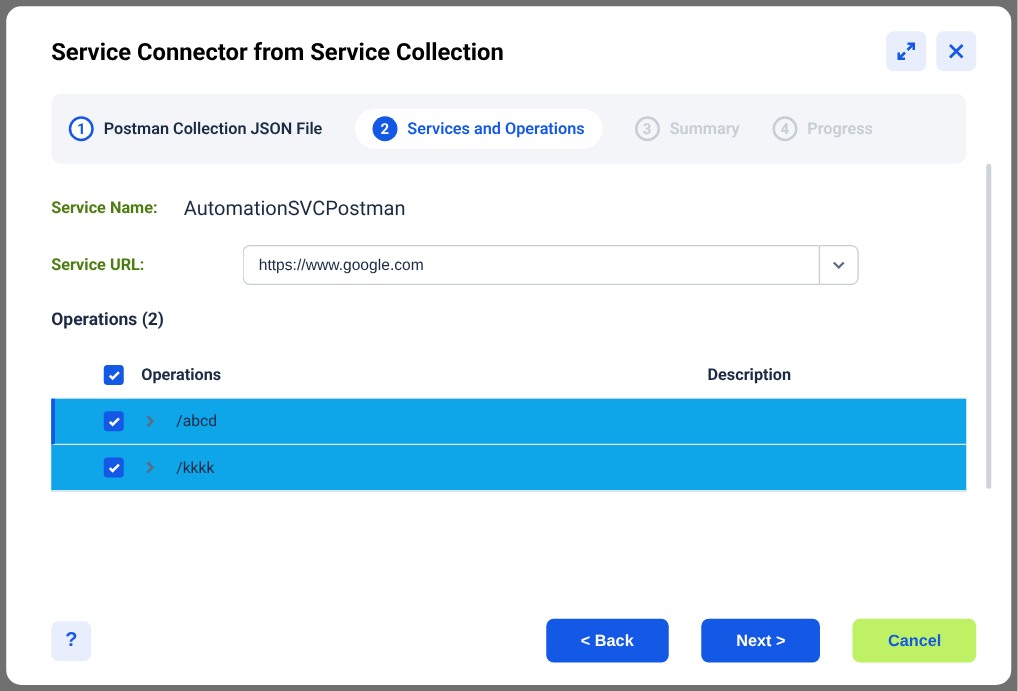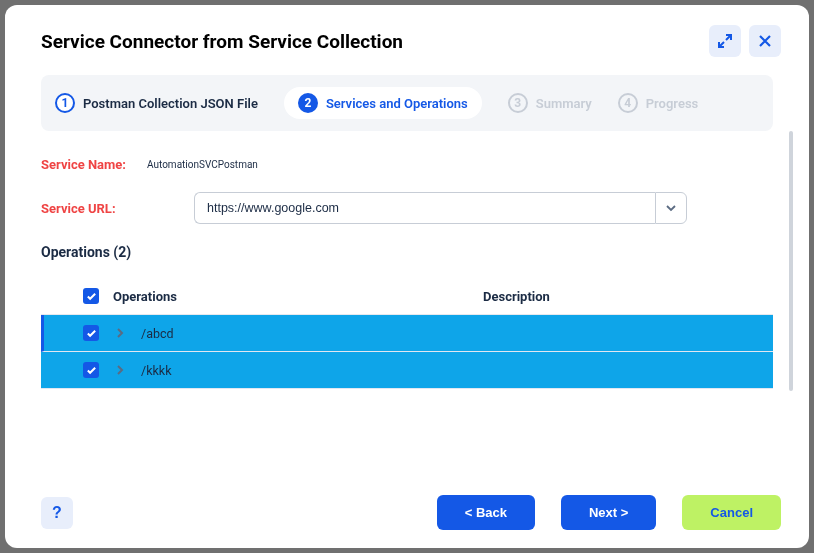--- a/index.html
+++ b/index.html
@@ -121,25 +121,25 @@
       border-radius: 2px;
     }
     .field-row {
       display: flex;
       align-items: center;
       margin-bottom: 20px;
     }
     .field-label {
       font-size: 13px;
       font-weight: 700;
-      color: #ef4444;
+      color: #4d7c0f;
       width: 106px;
     }
     .field-value {
-      font-size: 10px;
+      font-size: 16px;
       color: #1b2b44;
     }
     .url-input-wrap {
       display: flex;
       flex: 1;
       max-width: 540px;
       padding-left: 47px;
     }
     .url-input {
       flex: 1;
@@ -175,21 +175,21 @@
     .ops-head {
       display: flex;
       align-items: center;
       padding: 10px 0 10px 42px;
       border-bottom: 1px solid #e6e9ee;
     }
     .ops-head .col-ops {
       display: flex;
       align-items: center;
       gap: 14px;
-      width: 400px;
+      width: 483px;
     }
     .col-head {
       font-size: 13px;
       font-weight: 700;
       color: #1b2b44;
     }
     .checkbox {
       width: 16px;
       height: 16px;
       border-radius: 3px;

